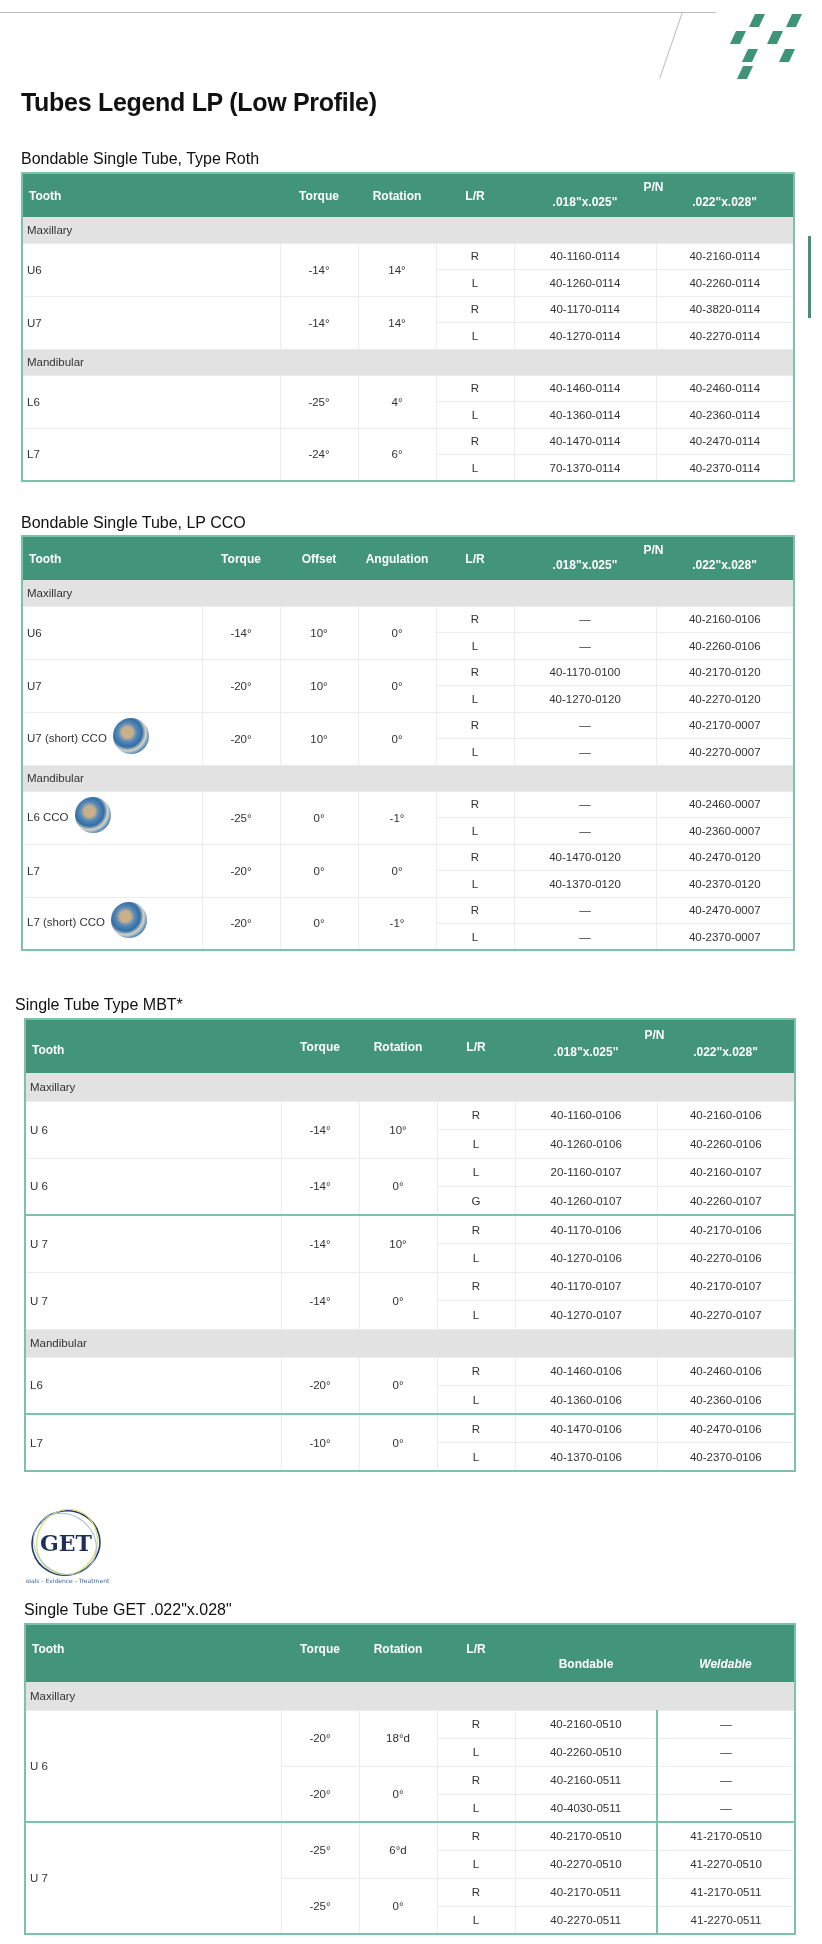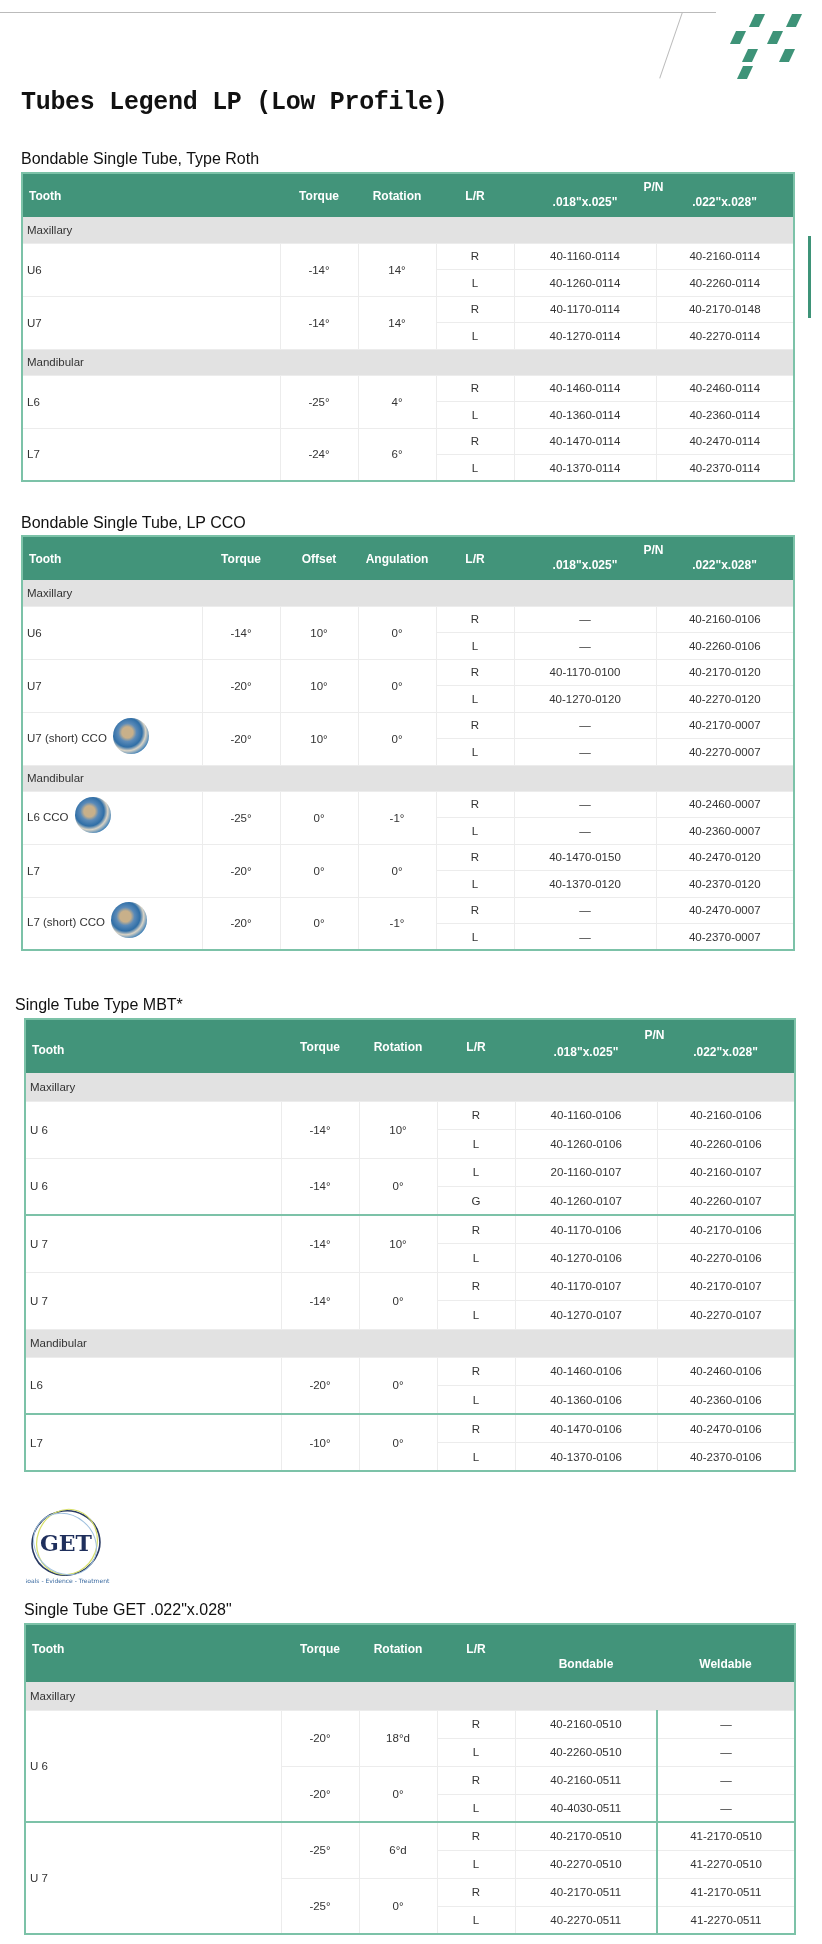--- a/index.html
+++ b/index.html
@@ -1,21 +1,21 @@
 <!DOCTYPE html>
 <html><head>
 <meta charset="utf-8">
 <style>
   * { box-sizing: border-box; margin: 0; padding: 0; }
   html, body { width: 822px; background: #fff; }
   body { position: relative; height: 1944px; font-family: "Liberation Sans", "DejaVu Sans", sans-serif; color: #222; }
   .topline { position: absolute; left: 0; top: 12px; width: 716px; height: 1px; background: #bbb; }
   .slash { position: absolute; left: 682px; top: 12px; width: 1px; height: 70px; background: #bbb; transform-origin: top left; transform: rotate(19deg); }
   .logo-dash { position: absolute; width: 10px; height: 13px; background: #3e9378; transform: skewX(-25deg); }
-  .page-title { position: absolute; left: 21px; top: 88px; font-size: 25px; font-weight: bold; color: #111; letter-spacing: -0.3px; font-family: Liberation Mono, monospace; }
+  .page-title { position: absolute; left: 21px; top: 88px; font-size: 25px; font-weight: bold; color: #111; letter-spacing: -0.3px; }
   .scroll-ind { position: absolute; left: 808px; top: 236px; width: 3px; height: 82px; background: #3e9378; }
 
   .sec-title { position: absolute; left: 21px; font-size: 16px; color: #111; text-align: center; }
   table.pt { position: absolute; left: 21px; width: 772px; border-collapse: collapse; border: 2px solid #7cc2a8; table-layout: fixed; font-size: 11.5px; }
   table.pt th { background: #42947a; color: #fff; font-weight: bold; font-size: 12px; border: none; }
   table.pt td { border: 1px solid #ececec; text-align: center; height: 26.5px; color: #333; }
   table.pt td.tooth { text-align: left; padding-left: 4px; }
   table.pt tr.group td { background: #e2e2e2; text-align: left; padding-left: 4px; height: 26px; border: none; }
   th.th-left { text-align: left; padding-left: 6px; }
   th.pn { text-align: center; height: 22px; padding-top: 4px; }
@@ -81,21 +81,21 @@
         <td>L</td>
         <td>40-1260-0114</td>
         <td>40-2260-0114</td>
       </tr>
   <tr>
         <td rowspan="2" class="tooth">U7</td>
         <td rowspan="2">-14°</td>
         <td rowspan="2">14°</td>
         <td>R</td>
         <td>40-1170-0114</td>
-        <td>40-2170-0148</td>
+        <td>40-3820-0114</td>
       </tr>
   <tr>
         <td>L</td>
         <td>40-1270-0114</td>
         <td>40-2270-0114</td>
       </tr>
   <tr class="group">
         <td colspan="6">Mandibular</td>
       </tr>
   <tr>
@@ -114,21 +114,21 @@
   <tr>
         <td rowspan="2" class="tooth">L7</td>
         <td rowspan="2">-24°</td>
         <td rowspan="2">6°</td>
         <td>R</td>
         <td>40-1470-0114</td>
         <td>40-2470-0114</td>
       </tr>
   <tr>
         <td>L</td>
-        <td>40-1370-0114</td>
+        <td>70-1370-0114</td>
         <td>40-2370-0114</td>
       </tr>
 </tbody>
   </table>
 
 <div class="sec-title" style="top:514px;">Bondable Single Tube, LP CCO</div>
 <table class="pt" style="top:535px;">
   <colgroup>
       <col style="width:180px">
       <col style="width:78px">
@@ -212,21 +212,21 @@
         <td>L</td>
         <td>—</td>
         <td>40-2360-0007</td>
       </tr>
   <tr>
         <td rowspan="2" class="tooth">L7</td>
         <td rowspan="2">-20°</td>
         <td rowspan="2">0°</td>
         <td rowspan="2">0°</td>
         <td>R</td>
-        <td>40-1470-0150</td>
+        <td>40-1470-0120</td>
         <td>40-2470-0120</td>
       </tr>
   <tr>
         <td>L</td>
         <td>40-1370-0120</td>
         <td>40-2370-0120</td>
       </tr>
   <tr>
         <td rowspan="2" class="tooth"><span>L7 (short) CCO</span><span class="cco-img"></span></td>
         <td rowspan="2">-20°</td>
@@ -371,21 +371,21 @@
       <col style="width:142px">
       <col style="width:138px">
     </colgroup>
   <tbody>
       <tr>
     <th class="th-left" style="height:58px;padding-bottom:10px;">Tooth</th>
     <th style="padding-bottom:10px;">Torque</th>
     <th style="padding-bottom:10px;">Rotation</th>
     <th style="padding-bottom:10px;">L/R</th>
     <th style="padding-top:20px;">Bondable</th>
-    <th style="padding-top:20px;">Weldable</th>
+    <th style="padding-top:20px;font-style:italic;">Weldable</th>
   </tr>
   <tr class="group">
         <td colspan="5" style="height:28px;">Maxillary</td>
         <td class="weld"></td>
       </tr>
   <tr>
         <td rowspan="4" class="tooth">U 6</td>
         <td rowspan="2">-20°</td>
         <td rowspan="2">18°d</td>
         <td style="height:28px">R</td>

